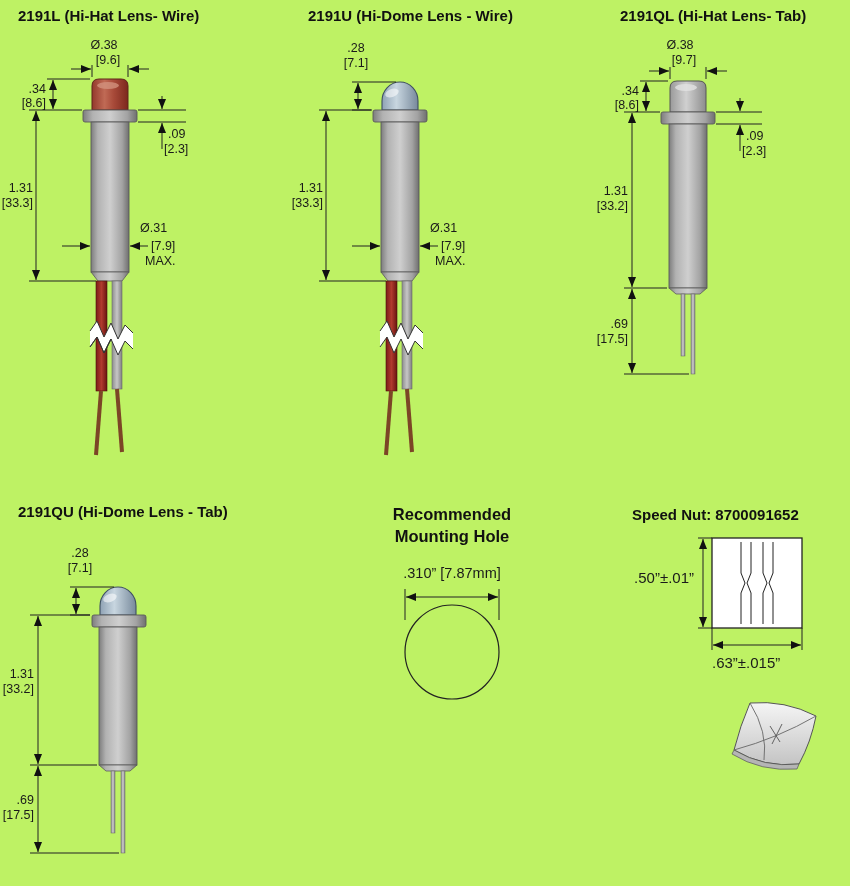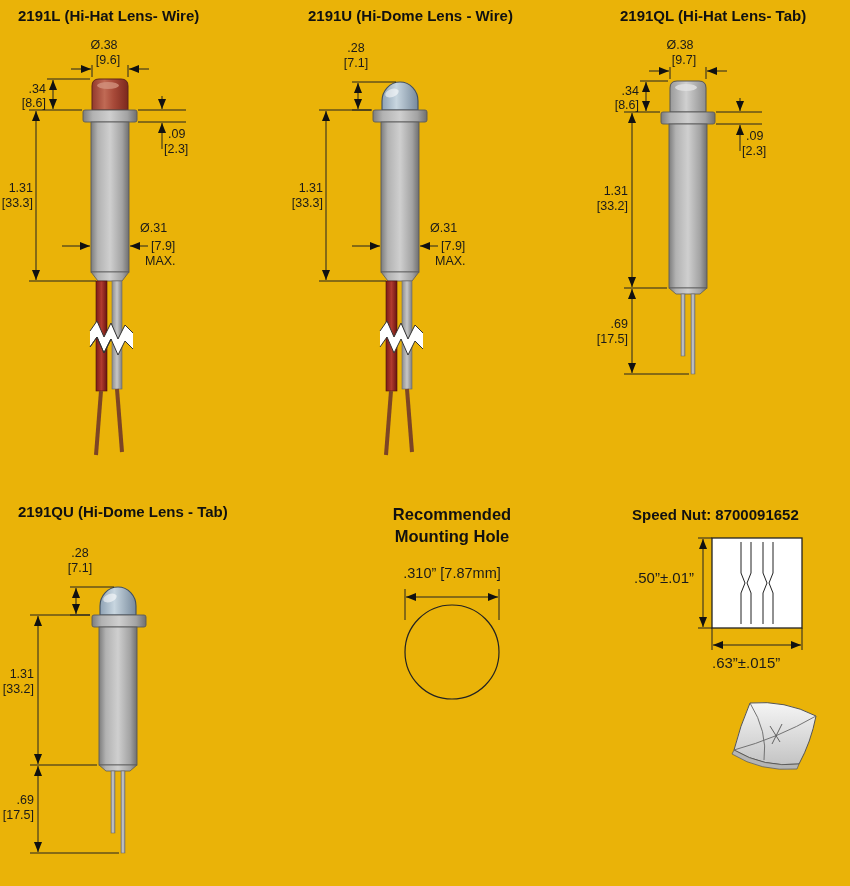--- a/index.html
+++ b/index.html
@@ -1,16 +1,16 @@
 <!DOCTYPE html>
 <html><head>
 <meta charset="utf-8">
 <style>
   html,body{margin:0;padding:0;background:#ffffff;}
-  .page{position:relative;width:850px;height:886px;background:#eab308;overflow:hidden;
+  .page{position:relative;width:850px;height:886px;background:#bef264;overflow:hidden;
         font-family:"Liberation Sans",sans-serif;}
   svg{display:block;}
   .tt {font-family:"Liberation Sans",sans-serif;font-weight:bold;font-size:15px;fill:#111;}
   .tt2{font-family:"Liberation Sans",sans-serif;font-weight:bold;font-size:16.5px;fill:#111;}
   .dm {font-family:"Liberation Sans",sans-serif;font-size:12.5px;fill:#1a1a1a;}
   .md {font-family:"Liberation Sans",sans-serif;font-size:14.5px;fill:#1a1a1a;}
   .nd {font-family:"Liberation Sans",sans-serif;font-size:15px;fill:#1a1a1a;}
   .dl {stroke:#222;stroke-width:1;fill:none;}
   .bk {stroke:#333;stroke-width:1;fill:none;}
 </style>

